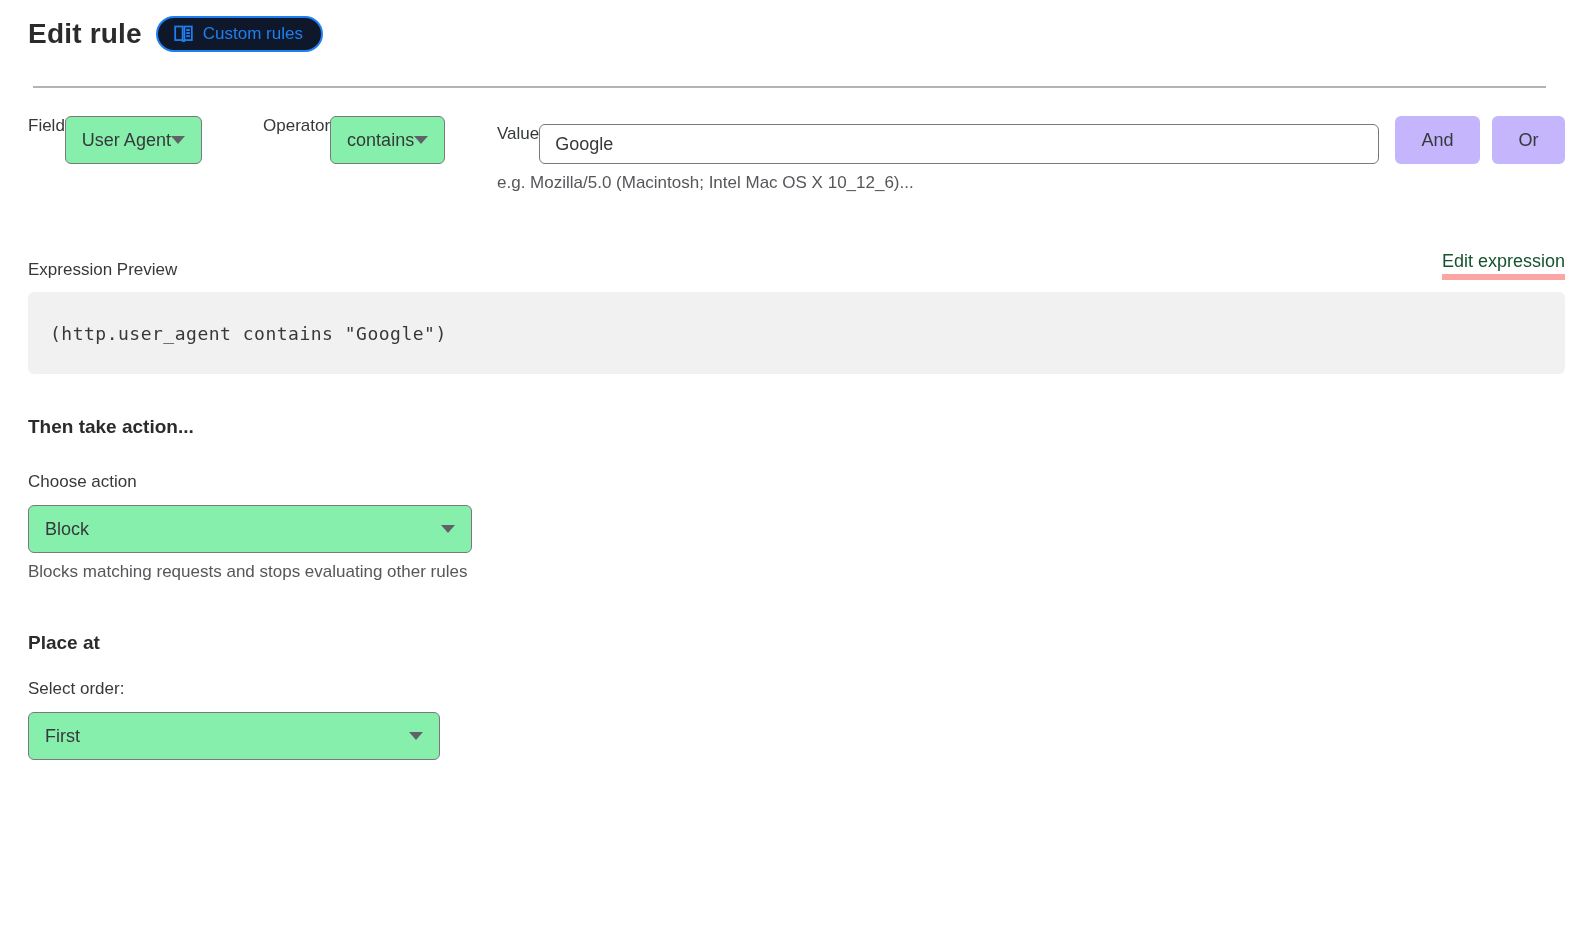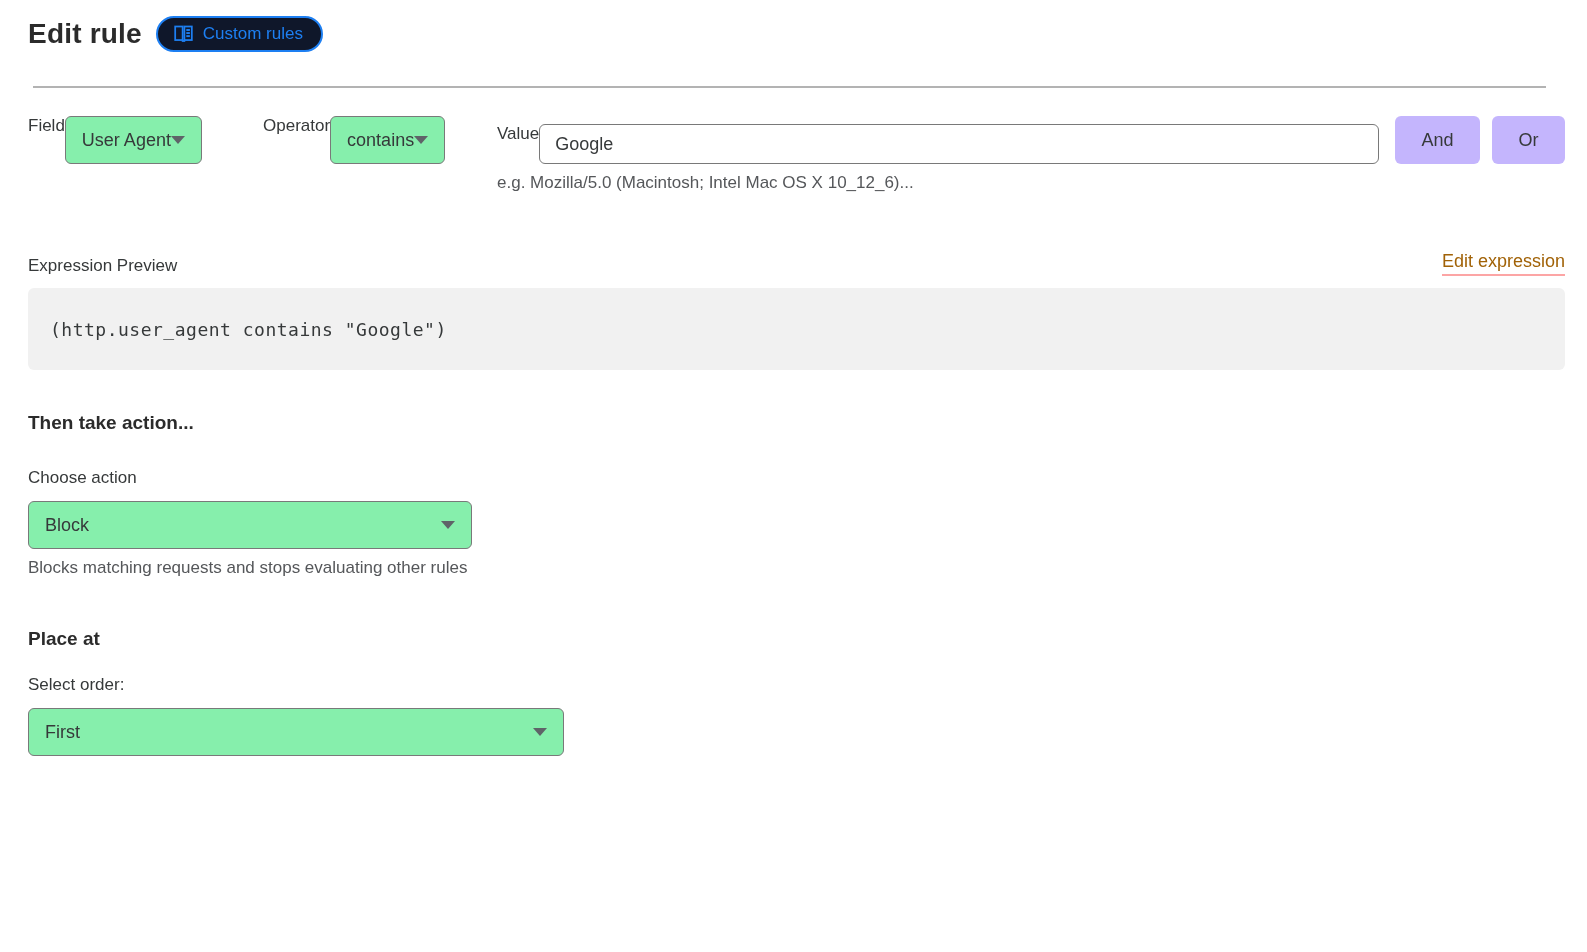--- a/index.html
+++ b/index.html
@@ -64,37 +64,37 @@
     font-family: "Liberation Sans", sans-serif;
   }
   .and-btn { width: 85px; margin-left: 16px; }
   .or-btn { width: 73px; margin-left: 12px; }
 
   
   .expr-section { margin-top: 58px; }
   .expr-header { display: flex; align-items: flex-end; justify-content: space-between; margin-bottom: 12px; }
   .expr-label { font-size: 17px; color: #36393a; }
   .expr-edit-link {
-    font-size: 18px; color: #a16207; text-decoration: none;
-    border-bottom: 2px solid #fca5a5; padding-bottom: 2px; cursor: pointer;
+    font-size: 18px; color: #14532d; text-decoration: none;
+    border-bottom: 6px solid #fca5a5; padding-bottom: 2px; cursor: pointer;
   }
   .code-box {
     background: #f1f1f1; border-radius: 6px; height: 82px;
     display: flex; align-items: center; padding: 0 22px;
   }
   .code-text { font-family: "DejaVu Sans Mono", monospace; font-size: 18px; color: #36393a; letter-spacing: 0.5px; }
 
   
   .section-heading { font-size: 19px; font-weight: bold; color: #2b2b2b; }
   .action-section { margin-top: 42px; }
   .action-section .field-label { margin-top: 34px; margin-bottom: 13px; }
   .action-select { width: 444px; }
   .place-section { margin-top: 50px; }
   .place-section .field-label { margin-top: 25px; margin-bottom: 13px; }
-  .order-select { width: 536px; }
+  .order-select { width: 412px; }
 </style>
 </head>
 <body>
 
 <div class="page">
   <div class="content">
 
     <div class="header-row">
       <span class="page-title">Edit rule</span>
       <button class="pill-btn">

